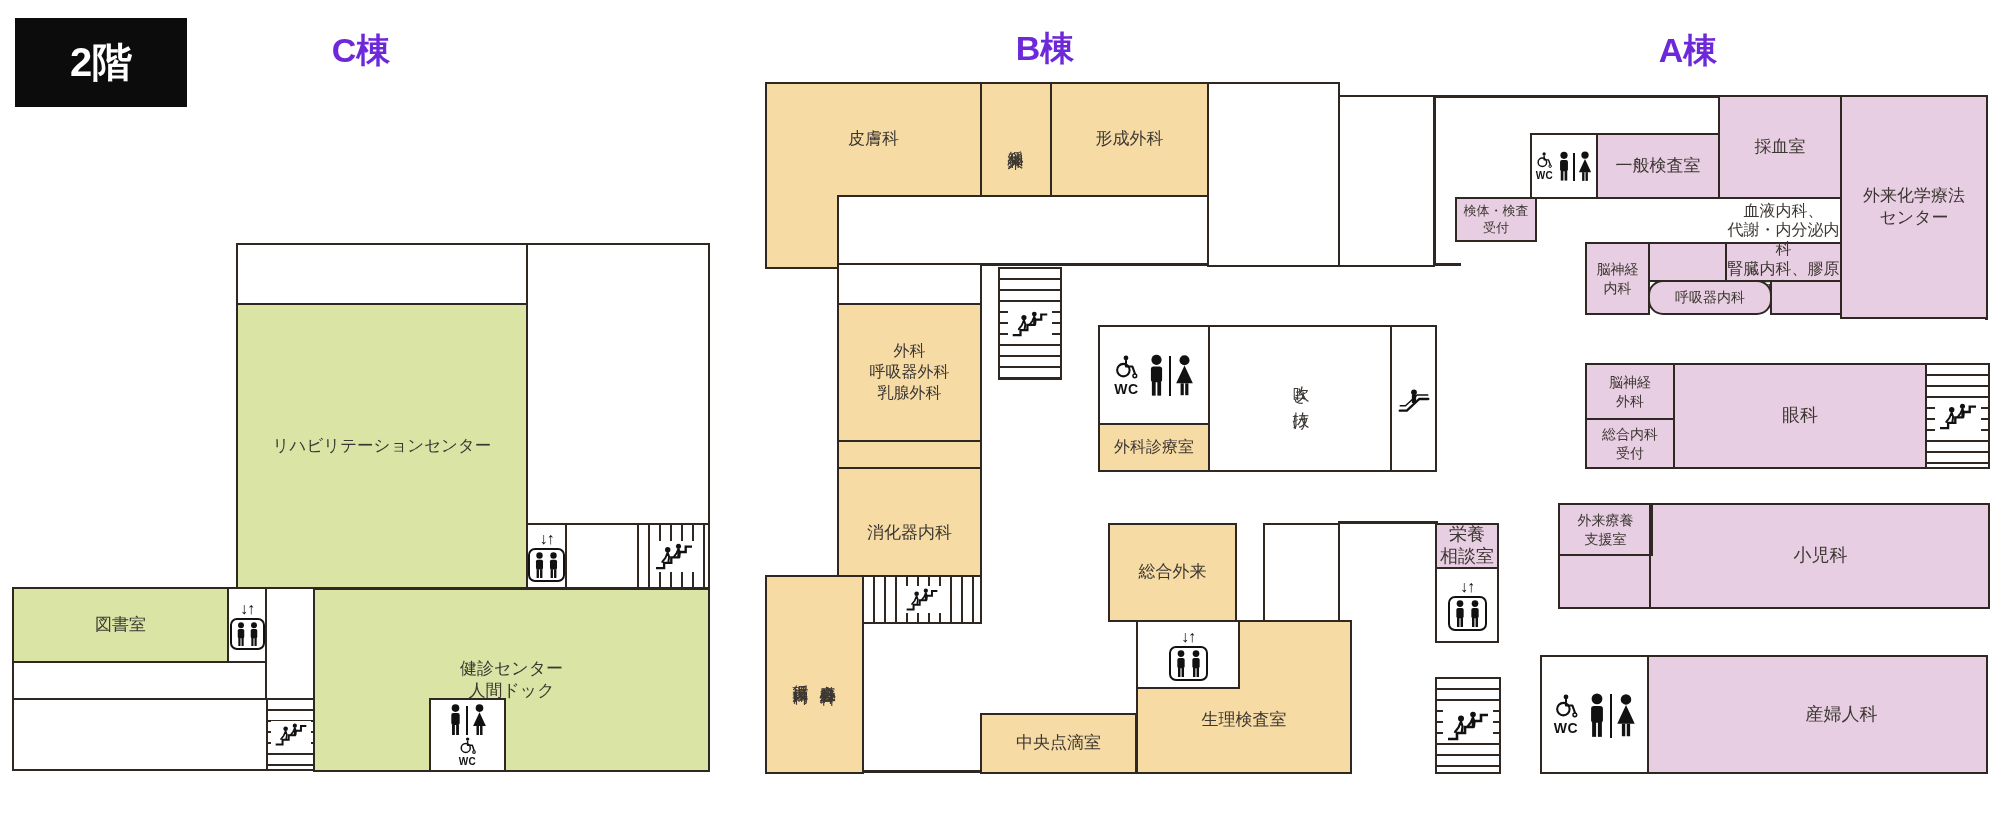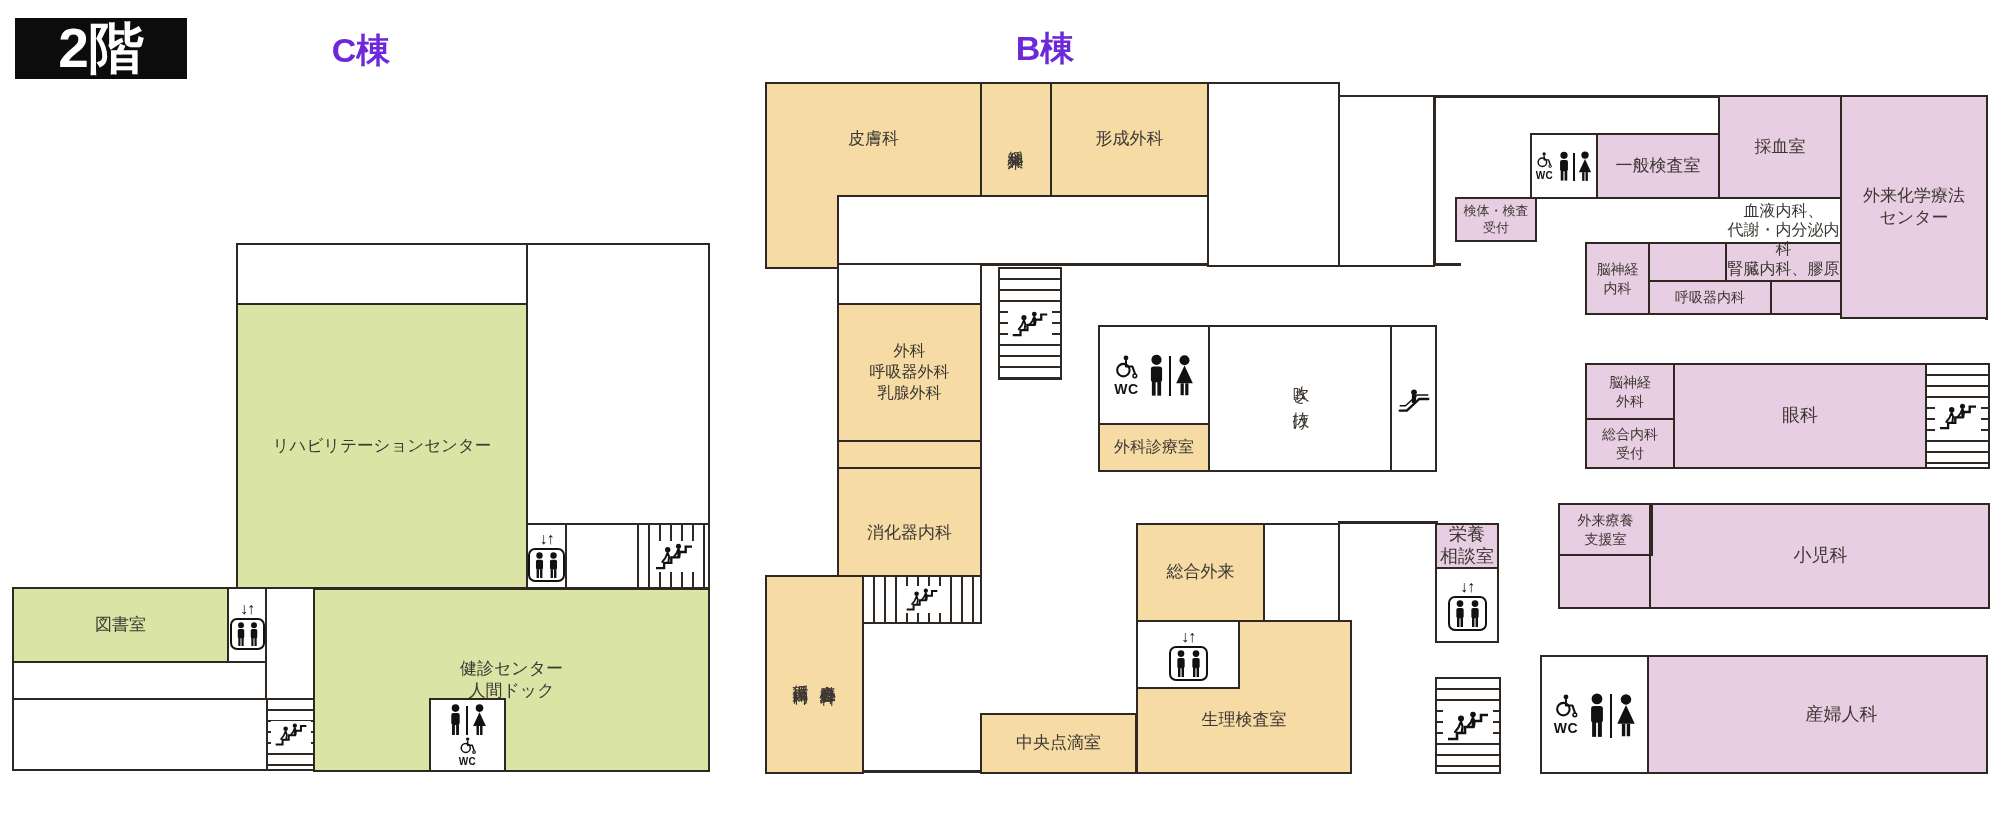--- a/index.html
+++ b/index.html
@@ -17,23 +17,23 @@
 
   .lbl{white-space:pre-line;font-size:17px;line-height:1.3;color:#3c3732;}
   .lbl.sz18{font-size:18px;}
   .lbl.s{font-size:14px;}
   .lbl.xs{font-size:16px;line-height:1.2;}
   .lbl.x13{font-size:13px;}
   .vlbl{writing-mode:vertical-rl;white-space:pre-line;font-size:17px;
         letter-spacing:3px;line-height:1.7;color:#3c3732;}
   .vlbl.s{font-size:16px;letter-spacing:1px;}
 
-  .badge{position:absolute;left:15px;top:18px;width:172px;height:61px;background:#0c0c0c;
+  .badge{position:absolute;left:15px;top:18px;width:172px;height:89px;background:#0c0c0c;
          color:#fff;display:flex;align-items:center;justify-content:center;
-         font-size:55px;font-weight:bold;}
+         font-size:40px;font-weight:bold;}
   .btitle{position:absolute;width:160px;text-align:center;font-size:34px;font-weight:bold;color:#6d28d9;}
 
   
   .stripes-h{background:repeating-linear-gradient(180deg,#ffffff 0 9px,#2e2722 9px 11px);}
   .stripes-v{background:repeating-linear-gradient(90deg,#ffffff 0 9px,#2e2722 9px 11px);}
   .icon-bg{background:#ffffff;padding:2px 3px;display:flex;align-items:center;justify-content:center;}
 
   
   .elev-ic{display:flex;flex-direction:column;align-items:center;gap:1px;}
   .elev-arrows{font-size:16px;font-weight:bold;letter-spacing:-1px;color:#111;line-height:1;}
@@ -85,20 +85,21 @@
       <rect x="16.6" y="10.5" width="4.8" height="9" fill="#111"></rect>
     </g>
   </defs>
 </svg>
 
 <div id="map">
 
   <div class="badge">2階</div>
   <div class="btitle" style="left:281px;top:28px;">C棟</div>
   <div class="btitle" style="left:965px;top:26px;">B棟</div>
+  <div class="btitle" style="left:1608px;top:28px;">A棟</div>
 
   <div class="wall" style="left:837px;top:263px;width:600px;height:3px;"></div>
   <div class="wall" style="left:1338px;top:521px;width:100px;height:3px;"></div>
   <div class="wall" style="left:862px;top:770px;width:122px;height:3px;"></div>
   <div class="wall" style="left:1433px;top:95px;width:555px;height:3px;"></div>
   <div class="wall" style="left:1433px;top:95px;width:3px;height:171px;"></div>
   <div class="wall" style="left:1985px;top:95px;width:3px;height:225px;"></div>
   <div class="wall" style="left:1433px;top:263px;width:28px;height:3px;"></div>
   <div class="wall" style="left:265px;top:586px;width:52px;height:3px;"></div>
 
@@ -247,21 +248,21 @@
   </div>
   <div class="room white" style="left:1208px;top:325px;width:184px;height:147px;">
     <span class="vlbl">吹き抜け</span>
   </div>
   <div class="room white" style="left:1390px;top:325px;width:47px;height:147px;">
     <svg width="34" height="28" viewBox="0 0 38 30">
         <use href="#esca"></use>
       </svg>
   </div>
 
-  <div class="room orange" style="left:1136px;top:523px;width:129px;height:99px;">
+  <div class="room orange" style="left:1108px;top:523px;width:129px;height:99px;">
     <span class="lbl">総合外来</span>
   </div>
   <div class="room white" style="left:1263px;top:523px;width:77px;height:99px;"></div>
   <div class="room orange" style="left:1136px;top:620px;width:216px;height:154px;">
     <span class="lbl" style="margin-top:46px;">生理検査室</span>
   </div>
   <div class="room white" style="left:1136px;top:620px;width:104px;height:69px;">
     <span class="elev-ic">
       <span class="elev-arrows">↓↑</span>
       <span class="elev-box">
@@ -312,21 +313,21 @@
   <div class="room pink" style="left:1585px;top:242px;width:65px;height:73px;">
     <span class="lbl s">脳神経
 内科</span>
   </div>
   <div class="room pink" style="left:1648px;top:242px;width:79px;height:40px;"></div>
   <div class="room pink" style="left:1725px;top:242px;width:117px;height:40px;overflow:visible;">
     <span class="lbl xs" style="transform:translateY(-13px);">血液内科、
 代謝・内分泌内科
 腎臓内科、膠原病内科</span>
   </div>
-  <div class="room pink" style="left:1648px;top:280px;width:124px;height:35px;">
+  <div class="room pink" style="left:1648px;top:280px;width:124px;height:35px;border-radius:15px;">
     <span class="lbl s">呼吸器内科</span>
   </div>
   <div class="room pink" style="left:1770px;top:280px;width:72px;height:35px;"></div>
 
   <div class="room pink" style="left:1585px;top:363px;width:90px;height:57px;">
     <span class="lbl s">脳神経
 外科</span>
   </div>
   <div class="room pink" style="left:1585px;top:418px;width:90px;height:51px;">
     <span class="lbl s">総合内科

